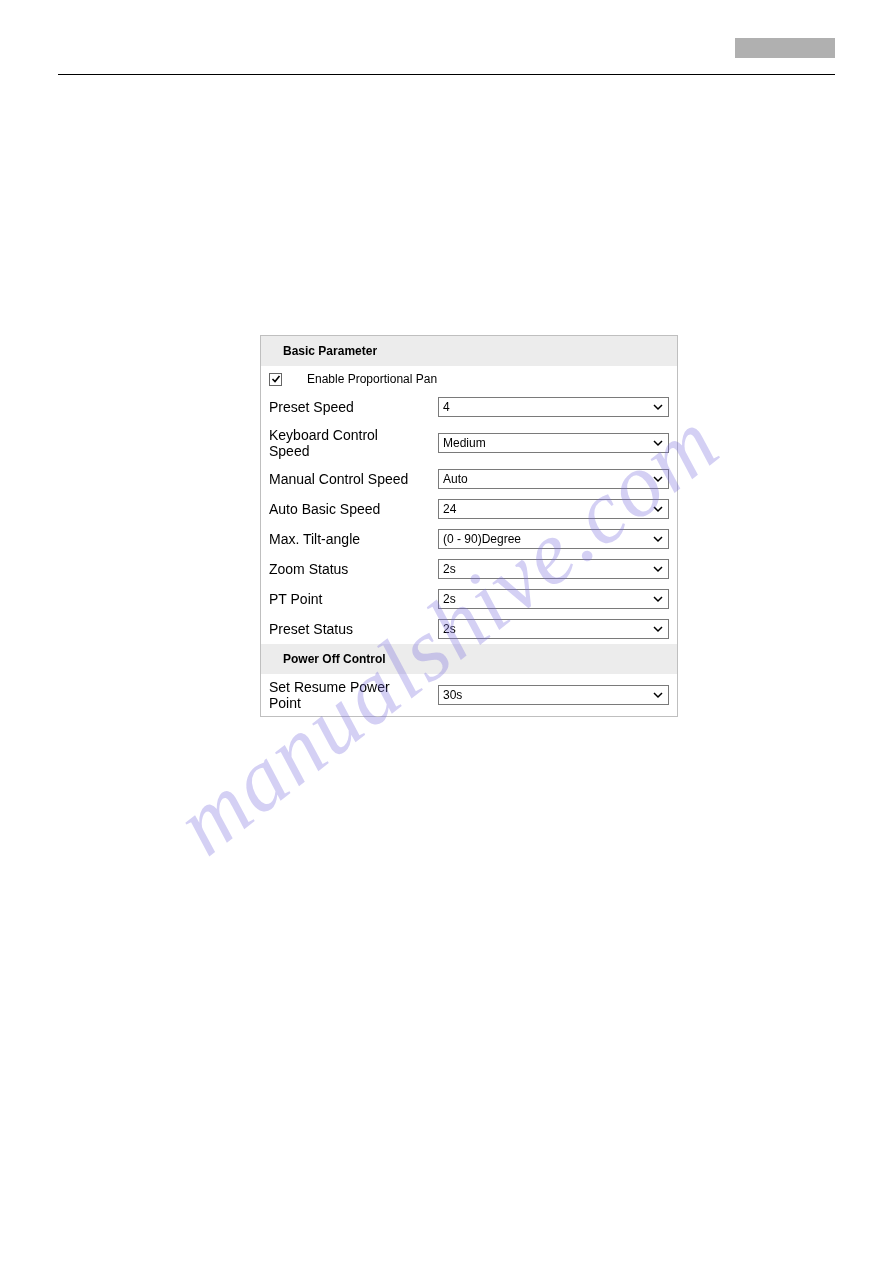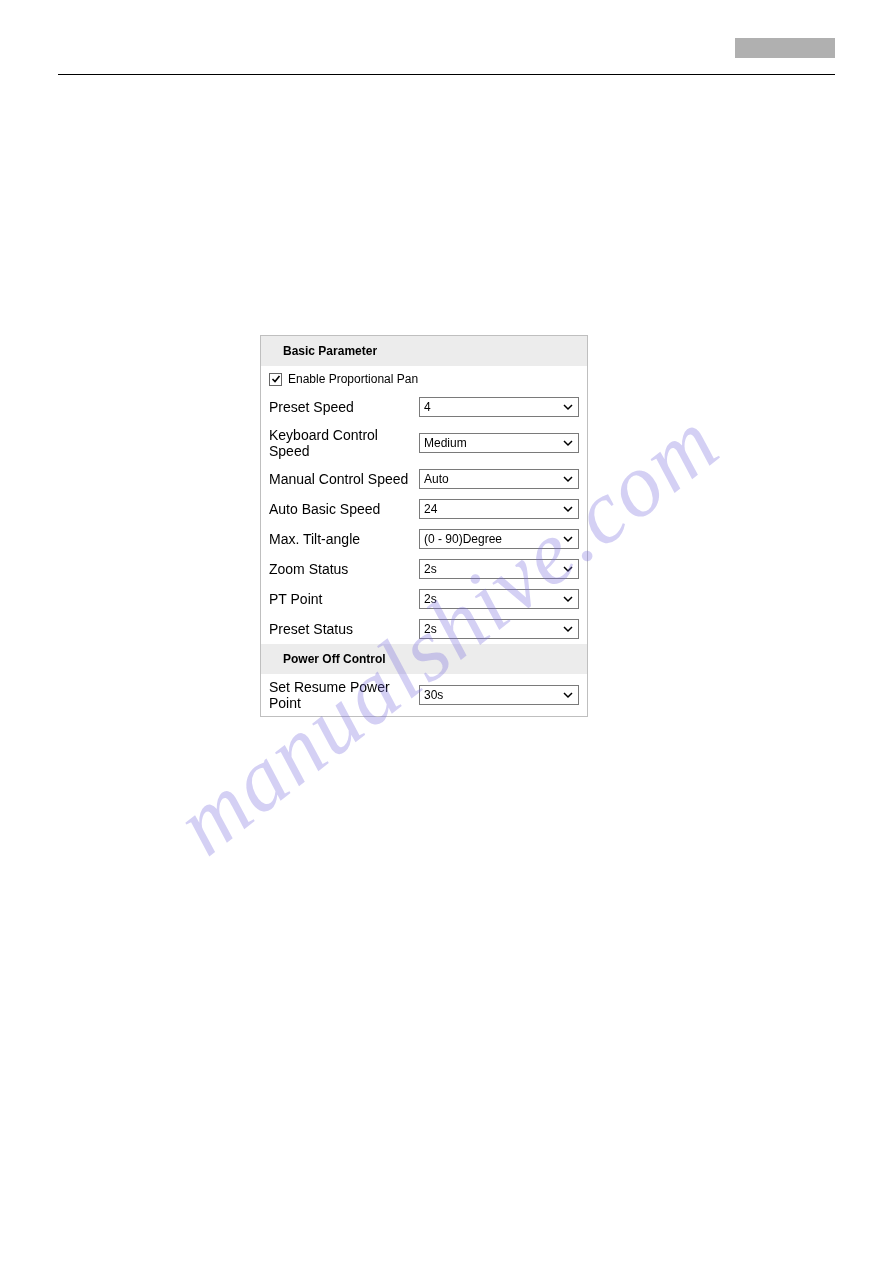--- a/index.html
+++ b/index.html
@@ -25,37 +25,37 @@
     top: 74px;
     left: 58px;
     right: 58px;
     height: 1px;
     background: #000;
   }
   .panel {
     position: absolute;
     top: 335px;
     left: 260px;
-    width: 328px;
+    width: 418px;
     border: 1px solid #bfbfbf;
     background: #ffffff;
     font-size: 12px;
     color: #000;
   }
   .section-header {
     background: #ececec;
     font-weight: bold;
     padding: 8px 6px 8px 22px;
     font-size: 12px;
   }
   .row {
     display: flex;
     align-items: center;
     padding: 5px 8px;
-    gap: 2px;
+    gap: 21px;
   }
   .check-row {
     padding: 6px 8px;
   }
   .row-label {
     flex: 0 0 148px;
     font-size: 14px;
   }
   .row-select {
     flex: 1 1 auto;

